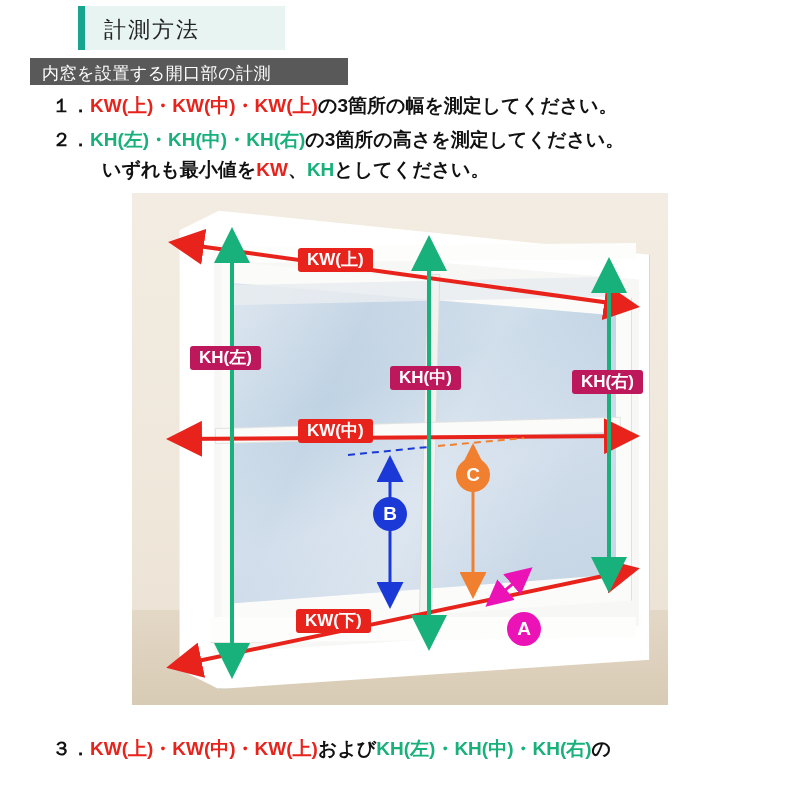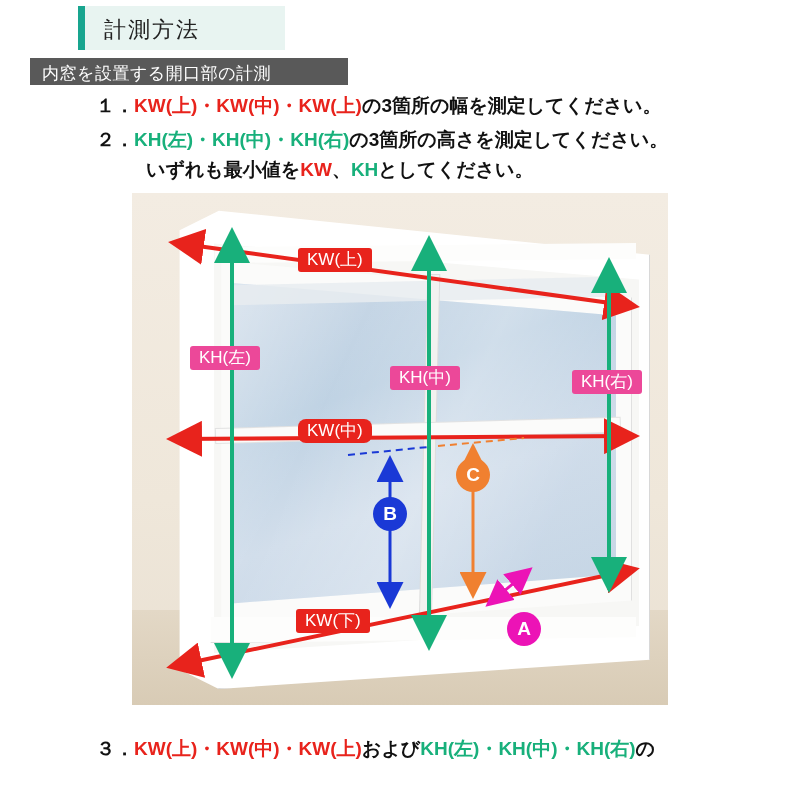--- a/index.html
+++ b/index.html
@@ -41,21 +41,20 @@
   }
 
   
   .instr{
     position:absolute;
     font-size:19px;
     font-weight:bold;
     line-height:28px;
     color:#111;
     white-space:nowrap;
-    margin-left:44px;
   }
   .l1{left:52px;top:92px;}
   .l2{left:52px;top:126px;}
   .l2b{left:102px;top:156px;}
   .l3{left:52px;top:735px;}
   .l3b{left:102px;top:765px;}
   .kw{color:#e8231c;}
   .kh{color:#18b07b;}
 
   
@@ -138,26 +137,26 @@
     background:#e7ecf0;
     transform:skewY(-1.3deg);
     opacity:.85;
   }
   svg.overlay{
     position:absolute;left:0;top:0;width:536px;height:512px;
     overflow:visible;
   }
   .lbl{
     position:absolute;
-    font-size:17px;font-weight:normal;color:#fff;
+    font-size:17px;font-weight:bold;color:#fff;
     padding:3px 9px;border-radius:3px;white-space:nowrap;
     line-height:18px;
   }
   .lbl-red{background:#e8231c;}
-  .lbl-green{background:#ec4899;}
+  .lbl-green{background:#be185d;}
   .circ{
     position:absolute;width:34px;height:34px;border-radius:50%;
     color:#fff;font-size:19px;font-weight:bold;
     display:flex;align-items:center;justify-content:center;
   }
   .c-blue{background:#1a39d6;}
   .c-orange{background:#f08030;}
   .c-pink{background:#ec13b6;}
 </style>
 </head>
@@ -249,21 +248,21 @@
       <line x1="216" y1="262" x2="296" y2="254" stroke="#1a39d6" stroke-width="2" stroke-dasharray="7 5"></line>
       <line x1="258" y1="268" x2="258" y2="410" stroke="#1a39d6" stroke-width="3" marker-start="url(#ar-blu-s)" marker-end="url(#ar-blu)"></line>
 
       <line x1="306" y1="253" x2="392" y2="245" stroke="#f08030" stroke-width="2" stroke-dasharray="7 5"></line>
       <line x1="341" y1="256" x2="341" y2="400" stroke="#f08030" stroke-width="3" marker-start="url(#ar-org-s)" marker-end="url(#ar-org)"></line>
 
       <line x1="358" y1="410" x2="396" y2="378" stroke="#ec13b6" stroke-width="3" marker-start="url(#ar-pnk-s)" marker-end="url(#ar-pnk)"></line>
     </svg>
 
     <div class="lbl lbl-red" style="left:166px;top:55px;">KW(上)</div>
-    <div class="lbl lbl-red" style="left:166px;top:226px;border-radius:8px;">KW(中)</div>
+    <div class="lbl lbl-red" style="left:166px;top:226px;">KW(中)</div>
     <div class="lbl lbl-red" style="left:164px;top:416px;">KW(下)</div>
 
     <div class="lbl lbl-green" style="left:58px;top:153px;">KH(左)</div>
     <div class="lbl lbl-green" style="left:258px;top:173px;">KH(中)</div>
     <div class="lbl lbl-green" style="left:440px;top:177px;">KH(右)</div>
 
     <div class="circ c-blue" style="left:241px;top:304px;">B</div>
     <div class="circ c-orange" style="left:324px;top:265px;">C</div>
     <div class="circ c-pink" style="left:375px;top:419px;">A</div>
   </div>

